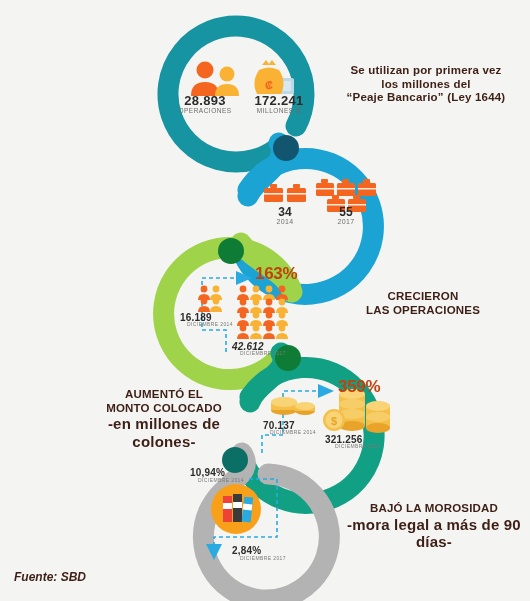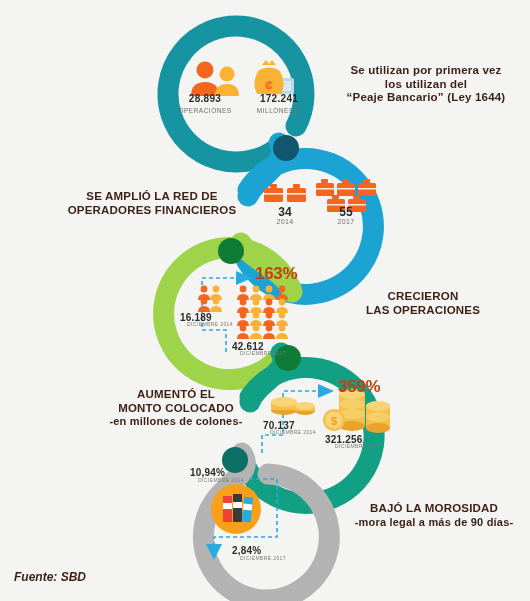--- a/index.html
+++ b/index.html
@@ -15,24 +15,24 @@
   .txt{position:absolute;}
 
   .side-label{
     color:#3d1f15;
     font-weight:bold;
     text-align:center;
     line-height:1.18;
     letter-spacing:.2px;
   }
   .side-label .big{font-size:11.5px;}
-  .side-label .sub{font-size:11px;font-weight:bold;}
+  .side-label .sub{font-size:15px;font-weight:bold;}
 
   .stat-num{
-    font-size:10px;font-weight:bold;color:#2b2b2b;text-align:center;
+    font-size:13px;font-weight:bold;color:#2b2b2b;text-align:center;
     letter-spacing:.3px;
   }
   .stat-cap{
     font-size:6.5px;color:#6b6b6b;text-align:center;letter-spacing:.5px;
   }
   .stat-num-sm{
     font-size:10px;font-weight:bold;color:#2b2b2b;text-align:left;letter-spacing:.2px;
   }
   .stat-cap-sm{
     font-size:5px;color:#7a7a7a;text-align:center;letter-spacing:.4px;
@@ -269,49 +269,45 @@
   </svg>
 
   <div class="txt stat-num" style="left:170px;top:93px;width:70px;">28.893</div>
   <div class="txt stat-cap" style="left:166px;top:107px;width:78px;">OPERACIONES</div>
 
   <div class="txt stat-num" style="left:240px;top:93px;width:78px;">172.241</div>
   <div class="txt stat-cap" style="left:240px;top:107px;width:78px;">MILLONES ₡</div>
 
   <div class="txt side-label" style="left:331px;top:64px;width:190px;">
     <div class="big">Se utilizan por primera vez</div>
-    <div class="big">los utilizan del</div>
+    <div class="big">los millones del</div>
     <div class="big">“Peaje Bancario” (Ley 1644)</div>
   </div>
 
-  <div class="txt side-label" style="left:62px;top:190px;width:180px;">
-    <div class="big">SE AMPLIÓ LA RED DE</div>
-    <div class="big">OPERADORES FINANCIEROS</div>
-  </div>
 
   <div class="txt yearnum" style="left:255px;top:205px;width:60px;">34</div>
   <div class="txt yearcap" style="left:255px;top:218px;width:60px;">2014</div>
 
   <div class="txt yearnum" style="left:316px;top:205px;width:60px;">55</div>
   <div class="txt yearcap" style="left:316px;top:218px;width:60px;">2017</div>
 
   <div class="txt pct" style="left:255px;top:264px;">163%</div>
 
   <div class="txt stat-num-sm" style="left:180px;top:312px;width:60px;">16.189</div>
   <div class="txt stat-cap-sm" style="left:180px;top:321px;width:60px;">DICIEMBRE 2014</div>
 
-  <div class="txt stat-num-sm" style="left:232px;top:341px;width:62px;">42.612</div>
+  <div class="txt stat-num-sm" style="left:232px;top:341px;width:62px;font-style:italic;">42.612</div>
   <div class="txt stat-cap-sm" style="left:232px;top:350px;width:62px;">DICIEMBRE 2017</div>
 
   <div class="txt side-label" style="left:338px;top:290px;width:170px;">
     <div class="big">CRECIERON</div>
     <div class="big">LAS OPERACIONES</div>
   </div>
 
-  <div class="txt side-label" style="left:92px;top:388px;width:168px;">
+  <div class="txt side-label" style="left:80px;top:388px;width:168px;">
     <div class="big">AUMENTÓ EL</div>
     <div class="big">MONTO COLOCADO</div>
     <div class="sub">-en millones de colones-</div>
   </div>
 
   <div class="txt pct" style="left:338px;top:377px;">359%</div>
 
   <div class="txt stat-num-sm" style="left:263px;top:420px;width:60px;">70.137</div>
   <div class="txt stat-cap-sm" style="left:263px;top:429px;width:60px;">DICIEMBRE 2014</div>
 

